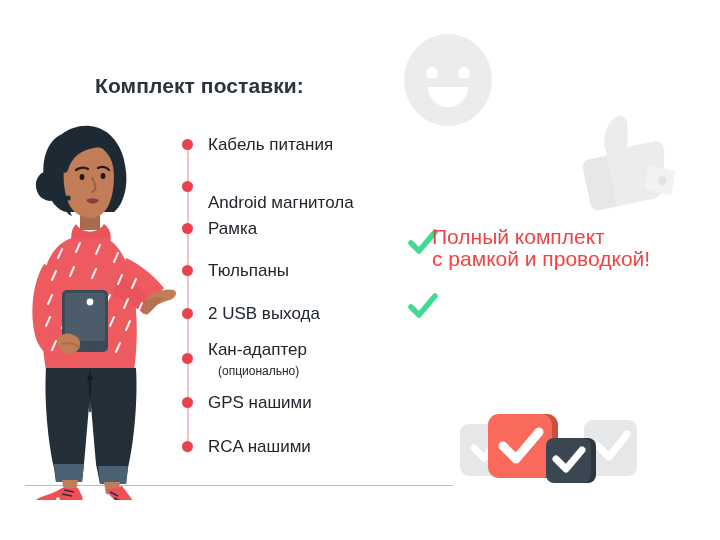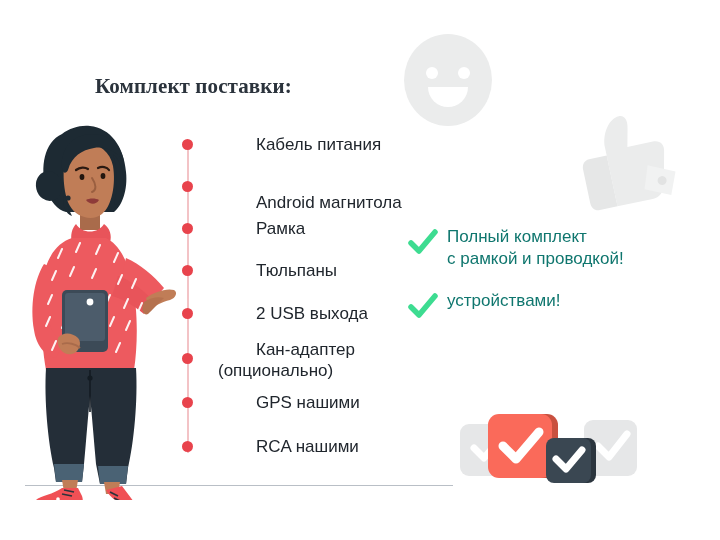--- a/index.html
+++ b/index.html
@@ -14,52 +14,51 @@
   
   .deco{position:absolute;pointer-events:none;}
 
   #smiley{left:402px;top:33px;width:92px;height:95px;}
   #thumb{left:568px;top:108px;width:112px;height:105px;}
 
   
   #title{
     position:absolute;left:95px;top:74px;
     font-size:21px;font-weight:bold;color:#2b333c;
-    letter-spacing:.1px;white-space:nowrap;font-family:Liberation Serif, serif;
+    letter-spacing:.1px;white-space:nowrap;
   }
 
   
   #list{position:absolute;left:182px;top:131px;width:240px;}
   #rail{
     position:absolute;left:5px;top:10px;width:1.5px;height:312px;
     background:#f3c3c6;
   }
   .li{position:relative;height:0;}
   .dot{
     position:absolute;left:0px;width:11px;height:11px;border-radius:50%;
     background:#e8434c;
   }
   .li-txt{
     position:absolute;left:26px;
     font-size:17px;color:#20262d;white-space:nowrap;
     transform:translateY(-50%);
-    margin-left:48px;
   }
   .li-sub{
     position:absolute;left:36px;
-    font-size:17px;color:#20262d;white-space:nowrap;
+    font-size:12px;color:#20262d;white-space:nowrap;
     transform:translateY(-50%);
   }
 
   
   .benefit{position:absolute;}
   .bchk{position:absolute;left:0;top:0;width:30px;height:28px;}
   .btxt{
-    position:absolute;left:39px;top:-2px;
-    font-size:17px;color:#0f766e;line-height:22px;white-space:nowrap;
+    position:absolute;left:24px;top:-2px;
+    font-size:21px;color:#ef4444;line-height:22px;white-space:nowrap;
   }
   #ben1{left:408px;top:228px;}
   #ben2{left:408px;top:292px;}
 
   
   #cards{position:absolute;left:458px;top:404px;width:180px;height:90px;}
 
   
   #ground{
     position:absolute;left:25px;top:485px;width:428px;height:1px;
@@ -142,21 +141,20 @@
       <div>Полный комплект</div>
       <div>с рамкой и проводкой!</div>
     </div>
   </div>
 
   <div class="benefit" id="ben2">
     <svg class="bchk" viewBox="0 0 30 28">
       <path d="M3 15 L11 23 L27 4" fill="none" stroke="#3ddc91" stroke-width="5.5" stroke-linecap="round" stroke-linejoin="round"></path>
     </svg>
     <div class="btxt">
-      <div>устройствами!</div>
     </div>
   </div>
 
   <svg id="cards" viewBox="0 0 180 90">
 
     <g>
       <rect x="2" y="20" width="52" height="52" rx="9" fill="#e6e7e8"></rect>
       <path d="M16 44 L26 54 L44 33" fill="none" stroke="#ffffff" stroke-width="7" stroke-linecap="round" stroke-linejoin="round"></path>
     </g>
 

